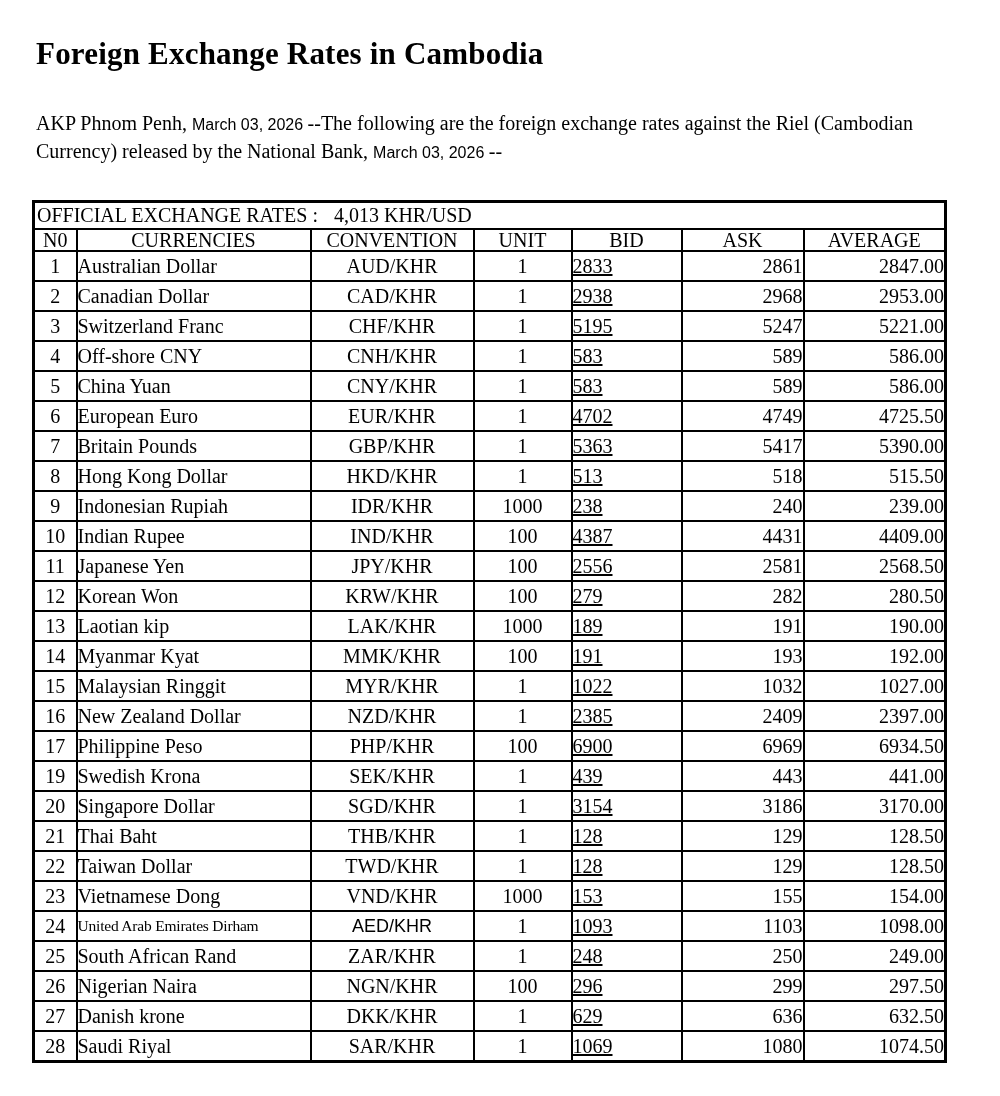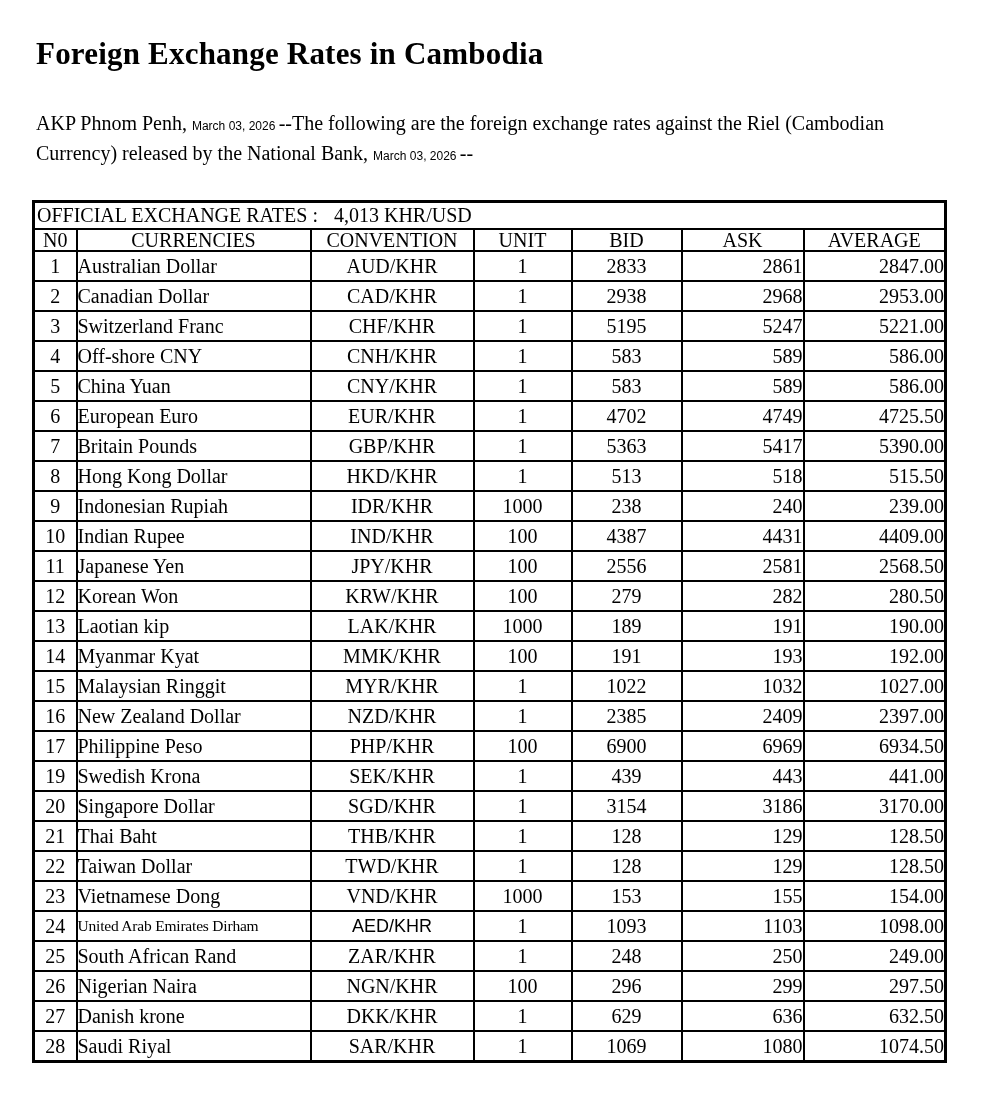--- a/index.html
+++ b/index.html
@@ -20,21 +20,21 @@
     white-space: nowrap;
   }
   .intro {
     position: absolute;
     left: 36px; top: 110px;
     width: 916px;
     font-size: 20px;
     line-height: 27px;
   }
   .intro .serif { font-family: "Liberation Serif", serif; }
-  .intro .sans  { font-family: "Liberation Sans", sans-serif; font-size: 12px; }
+  .intro .sans  { font-family: "Liberation Sans", sans-serif; font-size: 16px; }
 
   table.rates-table {
     position: absolute;
     left: 32px; top: 200px;
     width: 912px;
     height: 863px;
     border-collapse: collapse;
     table-layout: fixed;
     font-size: 20px;
   }
@@ -55,21 +55,21 @@
 
   tr.header-row { height: 14px; }
   tr.header-row th { text-align: center; }
 
   tbody tr { height: 28.8px; }
 
   .col-no   { text-align: center; }
   .col-cur  { text-align: left; padding-left: 4px; margin-left: 30px; }
   .col-conv { text-align: center; }
   .col-unit { text-align: center; }
-  .col-bid  { text-align: center; padding-right: 2px; }
+  .col-bid  { text-align: left; padding-right: 2px; text-decoration: underline; }
   .col-ask  { text-align: right; padding-right: 2px; }
   .col-avg  { text-align: right; padding-right: 3px; }
 
   .small-name {
     font-size: 15.5px;
     letter-spacing: -0.2px;
   }
   .sans-conv {
     font-family: "Liberation Sans", sans-serif;
     font-size: 18px;

